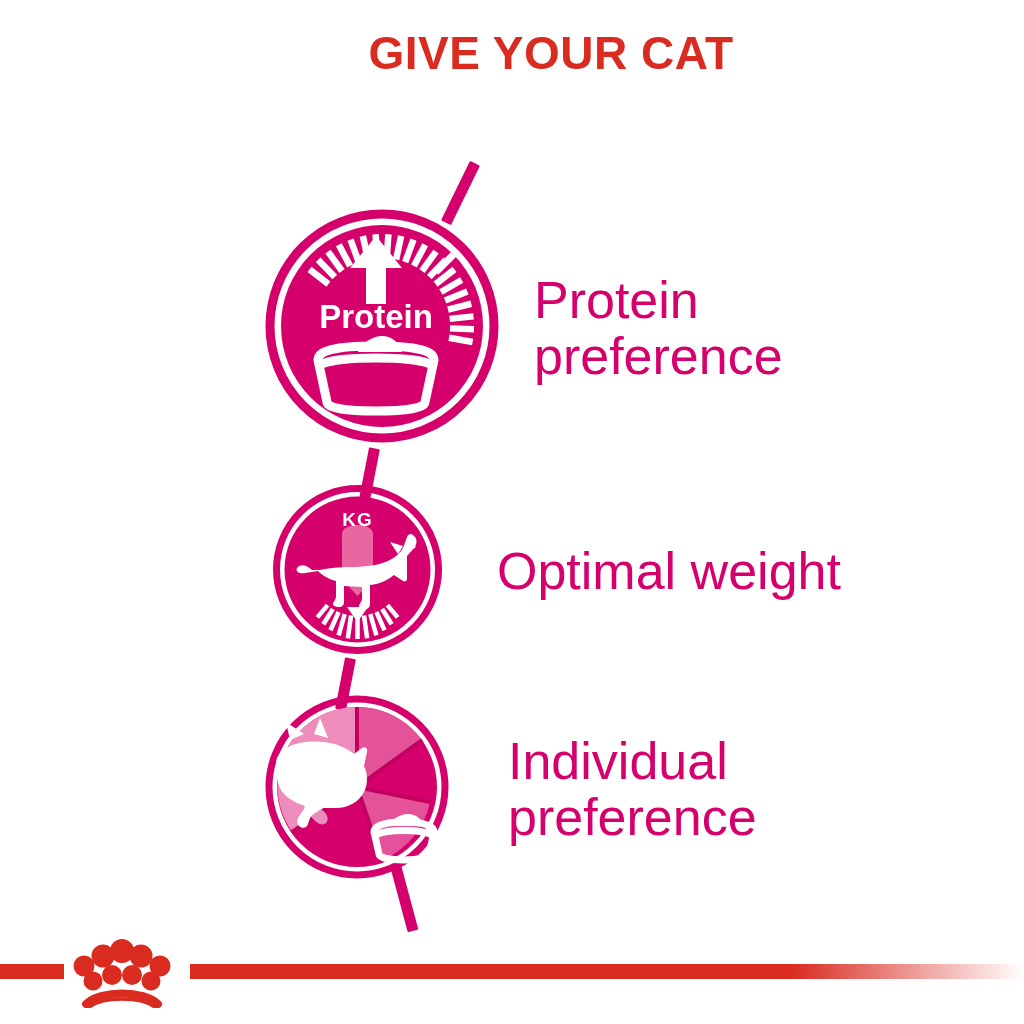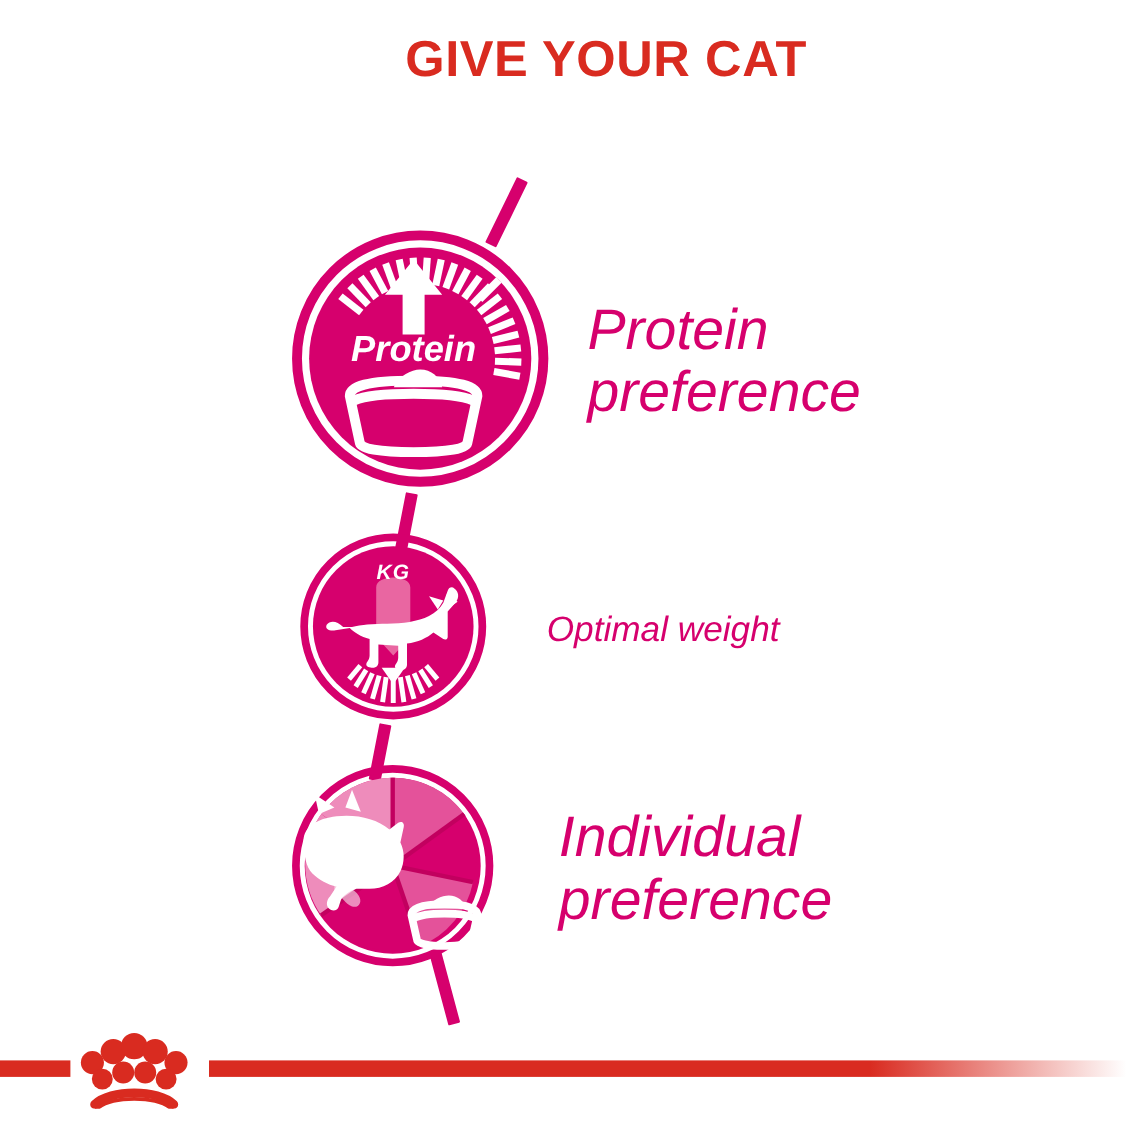--- a/index.html
+++ b/index.html
@@ -40,36 +40,35 @@
     letter-spacing: 0.5px;
     color: #d92b20;
     white-space: nowrap;
   }
 
   
   .feature-row {
     position: absolute;
     display: flex;
     align-items: center;
-    font-style: italic;
   }
   .feature-label {
     font-family: "Liberation Sans", sans-serif;
     font-weight: normal;
     color: #d6006d;
     line-height: 1.08;
     white-space: pre-line;
   }
 
   #row-protein    { left: 262px; top: 206px; }
   #row-weight     { left: 270px; top: 482px; text-align: center; }
   #row-individual { left: 262px; top: 692px; }
 
   #label-protein    { font-size: 52px; margin-left: 32px; }
-  #label-weight     { font-size: 32px; margin-left: 52px; }
+  #label-weight     { font-size: 52px; margin-left: 52px; }
   #label-individual { font-size: 52px; margin-left: 56px; }
 
   .icon-holder { flex: 0 0 auto; display: block; }
 
   
   .dash {
     position: absolute;
     background: #d6006d;
     border-radius: 1px;
   }

